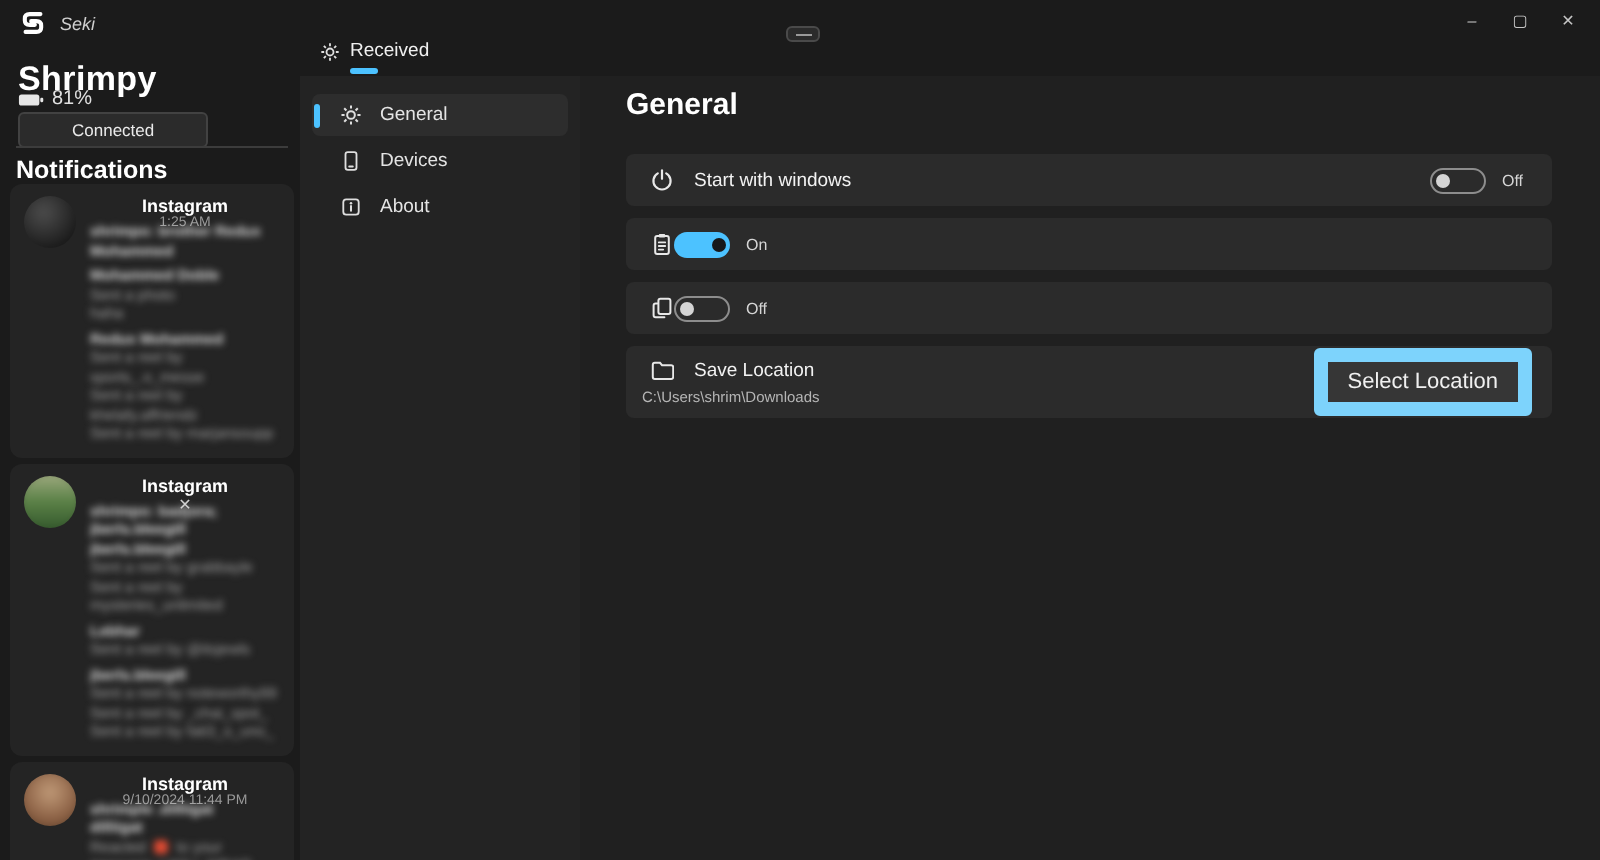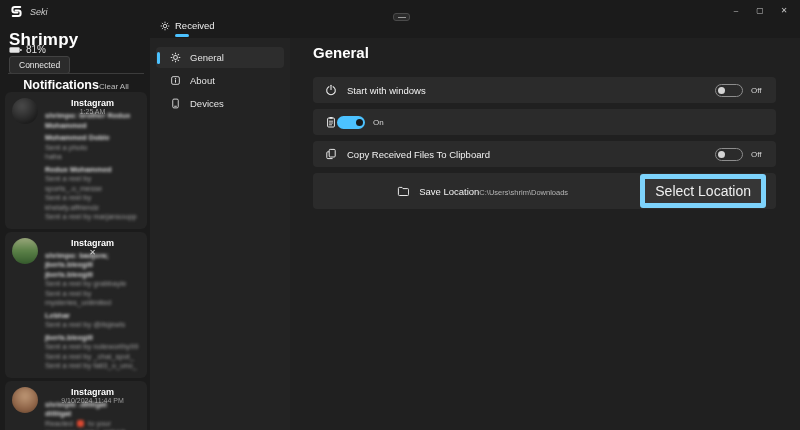--- a/index.html
+++ b/index.html
@@ -23,23 +23,23 @@
   .win-btns { position:absolute; top:1px; right:4px; display:flex; }
   .win-btn { width:24px; height:18px; display:flex; align-items:center; justify-content:center;
     font-size:8px; color:#c5c5c5; cursor:default; }
   
   .sidebar { position:absolute; left:0; top:28px; width:150px; bottom:0; overflow:hidden; }
   .device-name { position:absolute; left:9px; top:2px; font-size:17px; font-weight:bold; color:#ffffff; letter-spacing:.2px; }
   .battery-row { position:absolute; left:9px; top:16px; display:flex; align-items:center; gap:4px; }
   .battery-icon { width:13px; height:10px; color:#e6e6e6; }
   .battery-text { font-size:10px; color:#e0e0e0; }
   .status-chip { position:absolute; left:9px; top:28px; font-size:8.5px; color:#eaeaea;
-    background:#2b2b2b; border:1px solid #424242; border-radius:3px; padding:3px 9px; }
+    background:#2b2b2b; border:1px solid #424242; border-radius:3px; padding:3px 26px; }
   .side-divider { position:absolute; left:8px; top:45px; width:136px; height:1px; background:#3c3c3c; }
-  .notif-header { position:absolute; left:8px; right:6px; top:50px; display:flex; align-items:baseline; justify-content:center; }
+  .notif-header { position:absolute; left:8px; right:6px; top:50px; display:flex; align-items:baseline; justify-content:center;flex-direction:column; }
   .notif-title { font-size:12.5px; font-weight:bold; color:#ffffff; }
   .clear-all { font-size:8px; color:#bdbdbd; }
   .notif-list { position:absolute; left:5px; top:64px; width:142px; bottom:0; overflow:hidden; }
   .notif-card { background:#242424; border-radius:6px; padding:6px 7px 7px 7px; margin-bottom:3px; position:relative; }
   .notif-top { display:flex; }
   .notif-avatar { width:26px; height:26px; border-radius:50%; overflow:hidden; flex:0 0 26px; position:relative; }
   .notif-avatar::before { content:""; position:absolute; inset:-3px; filter:blur(2px); border-radius:50%; }
   .av-dark::before { background:radial-gradient(circle at 40% 35%, #4d4d4d, #161616 72%); }
   .av-green-landscape::before { background:linear-gradient(180deg,#a8b087 0%,#5c8248 48%,#2e5328 100%); }
   .av-person::before { background:radial-gradient(circle at 50% 38%, #c09a78 0%, #8a5f43 55%, #49321f 100%); }
@@ -71,31 +71,31 @@
   .nav-label { font-size:9.5px; color:#e4e4e4; }
   
   .main { position:absolute; left:290px; top:38px; right:0; bottom:0; background:#202020; }
   .page-title { position:absolute; left:23px; top:6px; font-size:15px; font-weight:bold; color:#ffffff; }
   .rows { position:absolute; left:23px; right:24px; top:39px; }
   .s-row { background:#2b2b2b; border-radius:4px; margin-bottom:6px; display:flex; align-items:center;
     padding:0 12px; height:26px; }
   .s-row.tall { height:36px; padding:0 10px 0 8px; }
   .s-icon { width:12px; height:12px; color:#e8e8e8; flex:0 0 12px; }
   .s-label { font-size:9.5px; color:#f2f2f2; margin-left:10px; flex:1; }
-  .row-left-col { flex:1; display:flex; flex-direction:row; justify-content:center; }
+  .row-left-col { flex:1; display:flex; flex-direction:column; justify-content:center; }
   .row-line1 { display:flex; align-items:center; margin-left:4px; }
   .s-path { font-size:7.5px; color:#b5b5b5; margin-top:2.5px; }
   .toggle-wrap { display:flex; align-items:center; gap:8px; }
   .toggle { width:28px; height:13px; border-radius:7px; position:relative; }
   .toggle.off { border:1px solid #8d8d8d; background:transparent; }
   .toggle.off .thumb { position:absolute; left:2px; top:2px; width:7px; height:7px; border-radius:50%; background:#d4d4d4; }
   .toggle.on { background:var(--accent); }
   .toggle.on .thumb { position:absolute; right:2.5px; top:3px; width:7px; height:7px; border-radius:50%; background:#17191b; }
   .toggle-state { font-size:8px; color:#d5d5d5; width:13px; }
-  .sel-loc-btn { font-size:14px; color:#f0f0f0; background:#363636; border:5px solid #7dd3fc;
+  .sel-loc-btn { font-size:11px; color:#f0f0f0; background:#363636; border:7px solid #7dd3fc;
     border-radius:3px; padding:4px 10px; }
 </style>
 </head>
 <body>
 
 <div class="titlebar">
   <div class="app-ident">
     <svg class="app-logo" viewBox="0 0 14 14">
       <path d="M11 2.2H5.2Q2.6 2.2 2.6 4.6v1Q2.6 8 5.2 8H8" fill="none" stroke="currentColor" stroke-width="2.2" stroke-linecap="round"></path>
       <path d="M3 11.8h5.8Q11.4 11.8 11.4 9.4v-1Q11.4 6 8.8 6H6" fill="none" stroke="currentColor" stroke-width="2.2" stroke-linecap="round"></path>
@@ -198,32 +198,32 @@
   <div class="nav-list">
       <div class="nav-item selected">
         <svg viewBox="0 0 12 12" class="nav-icon">
           <circle cx="6" cy="6" r="2.1" fill="none" stroke="currentColor" stroke-width="1.1"></circle>
           <path d="M6 .8v1.7M6 9.5v1.7M.8 6h1.7M9.5 6h1.7M2.3 2.3l1.2 1.2M8.5 8.5l1.2 1.2M9.7 2.3L8.5 3.5M3.5 8.5L2.3 9.7" stroke="currentColor" stroke-width="1.1"></path>
         </svg>
         <span class="nav-label">General</span>
       </div>
       <div class="nav-item">
         <svg viewBox="0 0 12 12" class="nav-icon">
+          <rect x="3" y="1.2" width="6" height="9.6" rx="1.3" fill="none" stroke="currentColor" stroke-width="1"></rect>
+          <path d="M5 9h2" stroke="currentColor" stroke-width="1" stroke-linecap="round"></path>
+        </svg>
+        <span class="nav-label">Devices</span>
+      </div>
+      <div class="nav-item">
+        <svg viewBox="0 0 12 12" class="nav-icon">
           <rect x="1.8" y="1.8" width="8.4" height="8.4" rx="1.6" fill="none" stroke="currentColor" stroke-width="1"></rect>
           <path d="M6 5.4v2.6" stroke="currentColor" stroke-width="1.1" stroke-linecap="round"></path>
           <circle cx="6" cy="4" r=".7" fill="currentColor"></circle>
         </svg>
         <span class="nav-label">About</span>
-      </div>
-      <div class="nav-item">
-        <svg viewBox="0 0 12 12" class="nav-icon">
-          <rect x="3" y="1.2" width="6" height="9.6" rx="1.3" fill="none" stroke="currentColor" stroke-width="1"></rect>
-          <path d="M5 9h2" stroke="currentColor" stroke-width="1" stroke-linecap="round"></path>
-        </svg>
-        <span class="nav-label">Devices</span>
       </div>
     </div>
 </div>
 
 <div class="main">
   <div class="page-title">General</div>
   <div class="rows">
       <div class="s-row">
         <svg viewBox="0 0 12 12" class="s-icon">
           <path d="M6 1.2v4.2" stroke="currentColor" stroke-width="1.1" stroke-linecap="round"></path>
@@ -248,21 +248,20 @@
             <div class="thumb"></div>
           </div>
           <span class="toggle-state">On</span>
         </div>
       </div>
       <div class="s-row">
         <svg viewBox="0 0 12 12" class="s-icon">
           <rect x="4.2" y="1.4" width="6" height="7.6" rx="1" fill="none" stroke="currentColor" stroke-width="1"></rect>
           <path d="M3.6 3.8h-.8a1 1 0 0 0-1 1v4.8a1 1 0 0 0 1 1h4.4" fill="none" stroke="currentColor" stroke-width="1" stroke-linecap="round"></path>
         </svg>
-        <span class="s-label">Copy Received Files To Clipboard</span>
         <div class="toggle-wrap">
           <div class="toggle off">
             <div class="thumb"></div>
           </div>
           <span class="toggle-state">Off</span>
         </div>
       </div>
       <div class="s-row tall">
         <div class="row-left-col">
           <div class="row-line1">

